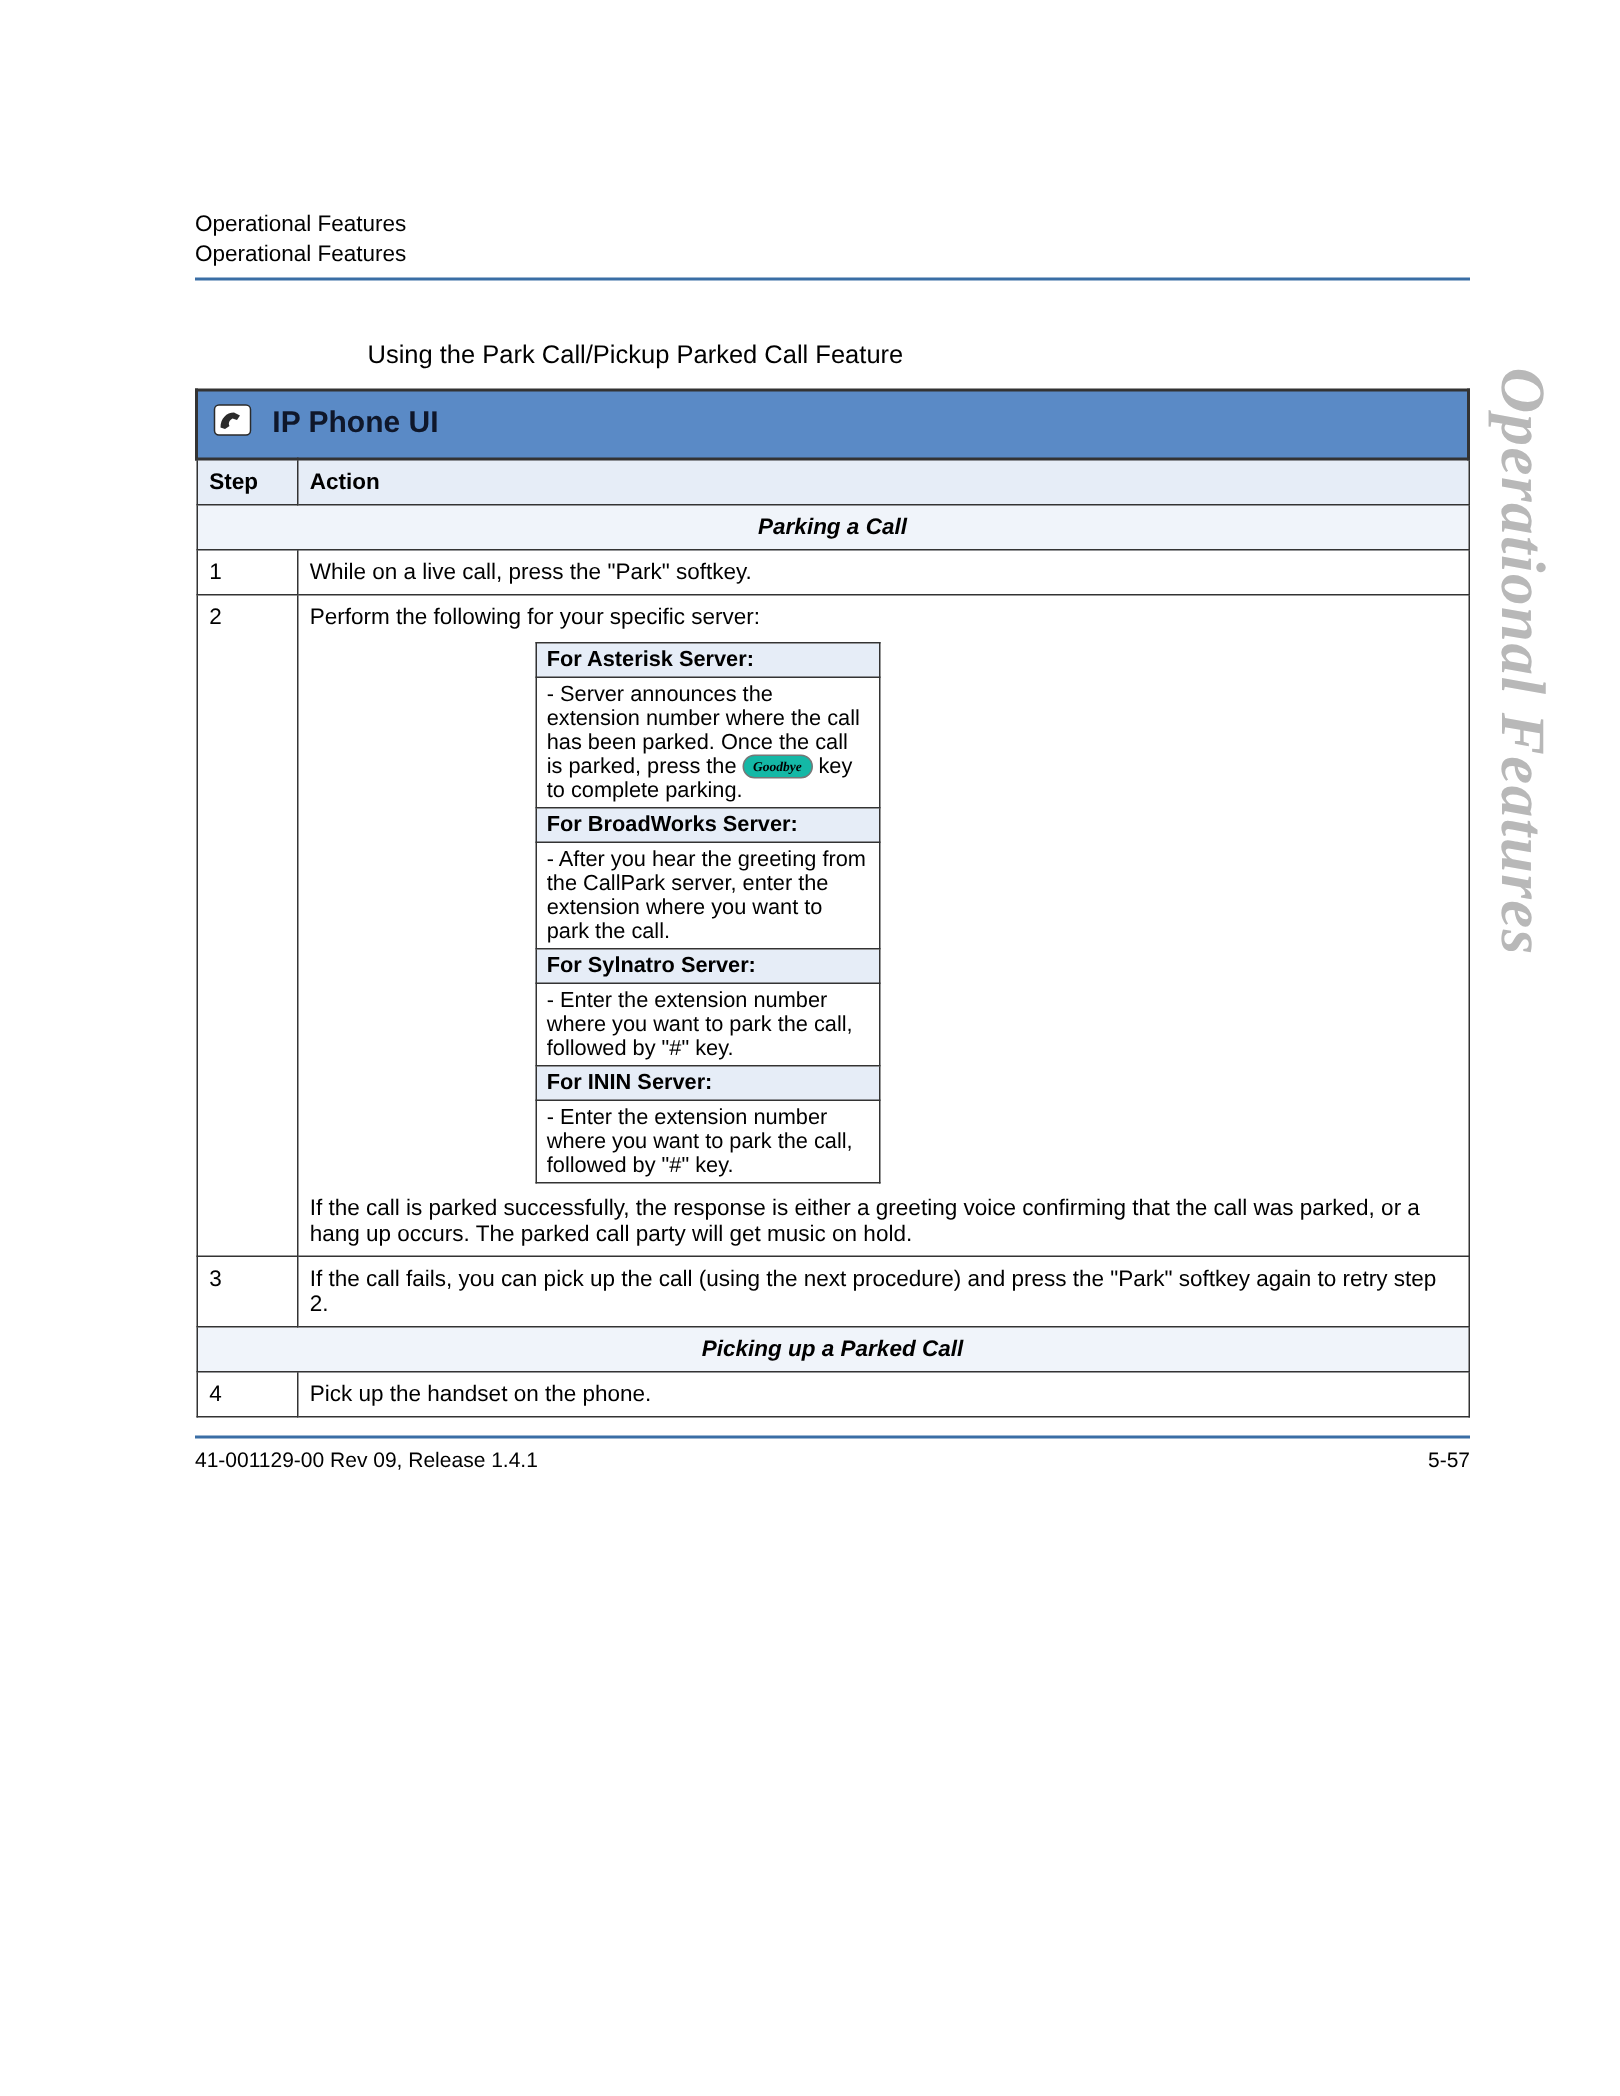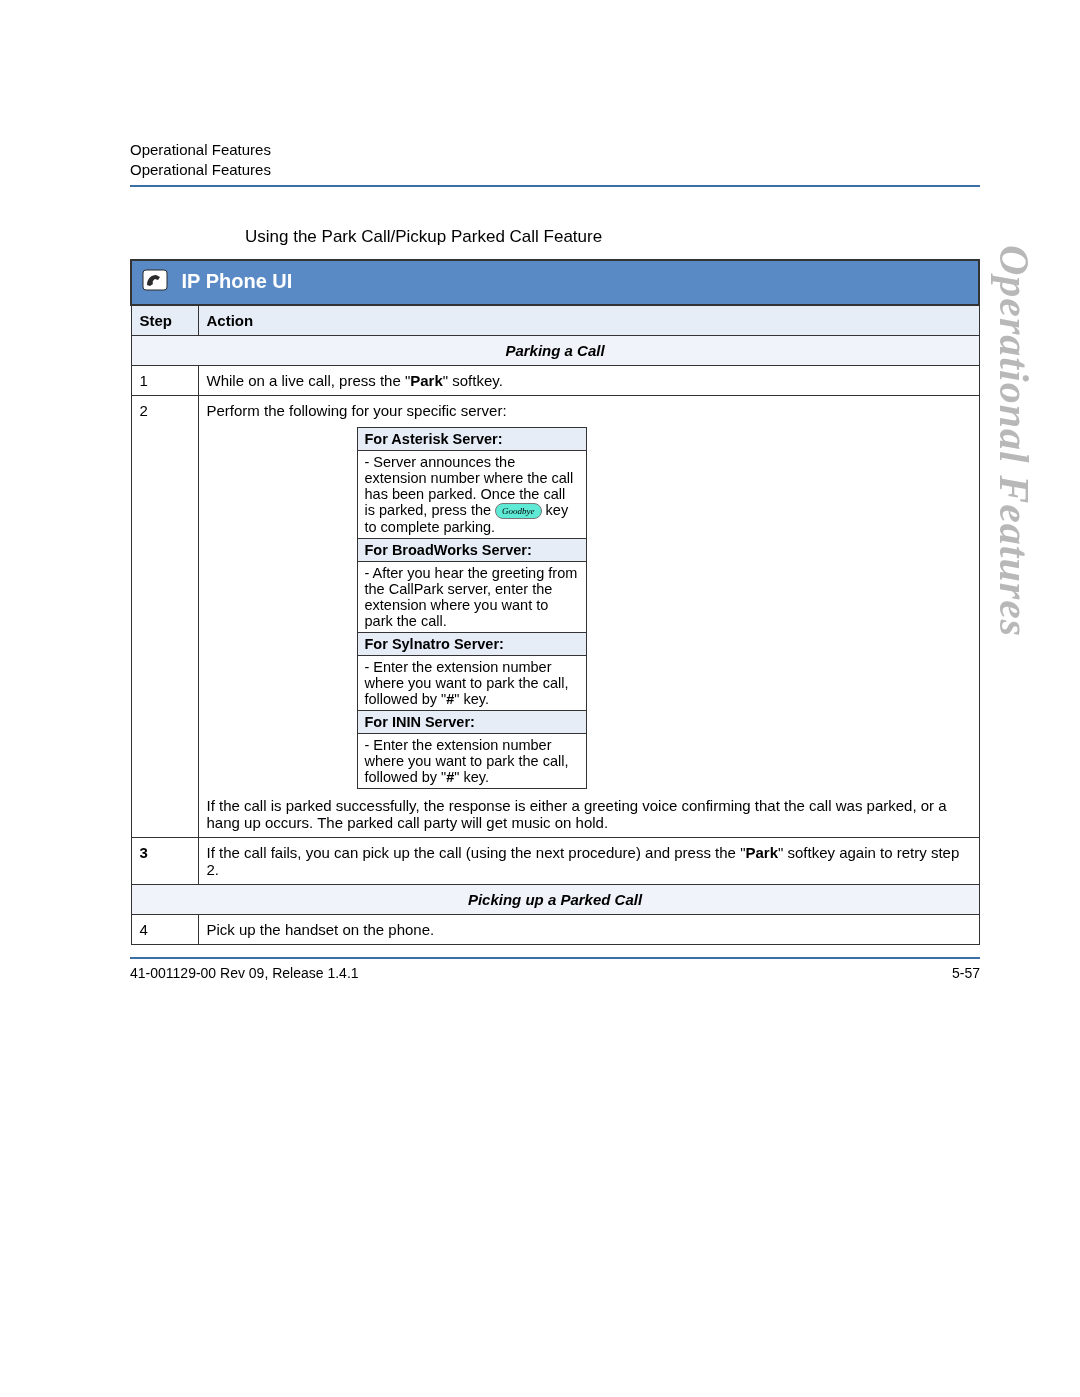--- a/index.html
+++ b/index.html
@@ -49,21 +49,21 @@
     font-size: 15px;
   }
   .proc-table td, .proc-table th {
     border: 1px solid #333;
     padding: 6px 8px;
     vertical-align: top;
     text-align: left;
   }
   .title-row td {
     background: #5a8ac6;
-    color: #ffffff;
+    color: #0f172a;
     font-size: 20px;
     font-weight: bold;
     padding: 8px 10px;
     border: 2px solid #333;
     margin-top: 42px;
   }
   .phone-icon {
     display: inline-block;
     vertical-align: middle;
     margin-right: 8px;
@@ -95,44 +95,44 @@
     background: #e6edf7;
     font-weight: bold;
   }
   .goodbye-key {
     display: inline-block;
     border: 1px solid #777;
     border-radius: 9px;
     padding: 0 6px;
     font-size: 9px;
     font-style: italic;
-    font-weight: normal;
+    font-weight: bold;
     line-height: 14px;
     vertical-align: middle;
-    background: #5eead4;
+    background: #14b8a6;
     font-family: "Times New Roman", serif;
   }
   .footer {
     font-size: 14px;
     display: flex;
     justify-content: space-between;
   }
   .side-tab {
     position: absolute;
     right: 42px;
     top: 245px;
     writing-mode: vertical-rl;
     font-family: "Times New Roman", Times, serif;
     font-size: 42px;
     font-style: italic;
     font-weight: bold;
     color: #b8b8b8;
     letter-spacing: 1px;
   }
-  .bold { font-weight: bold; }
+  .bold { font-weight: normal; }
 </style>
 </head>
 <body>
 
 <div class="side-tab">Operational Features</div>
 
 <div class="page">
 
   <div class="running-head">
     <div>Operational Features</div>

